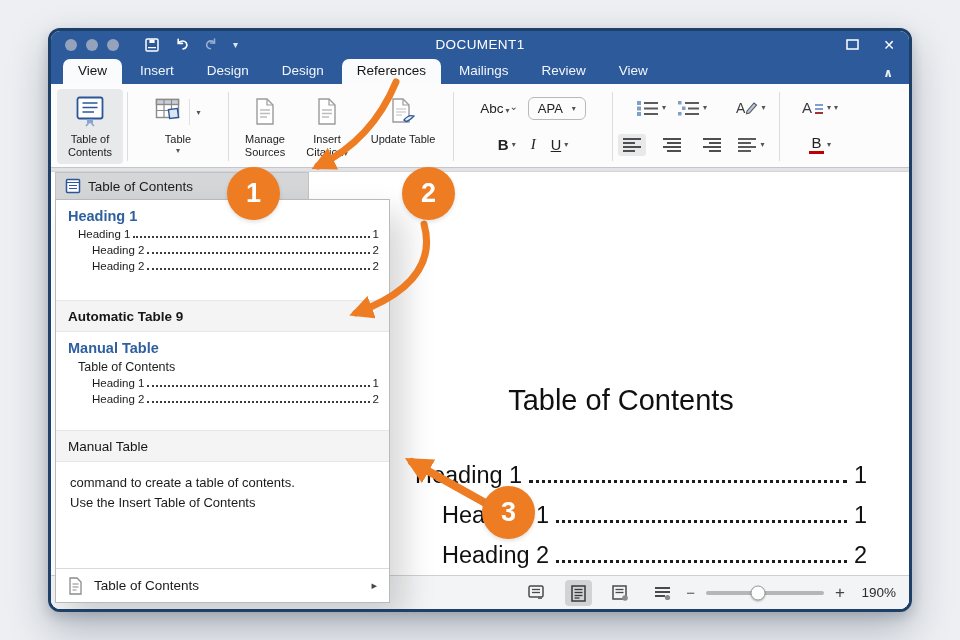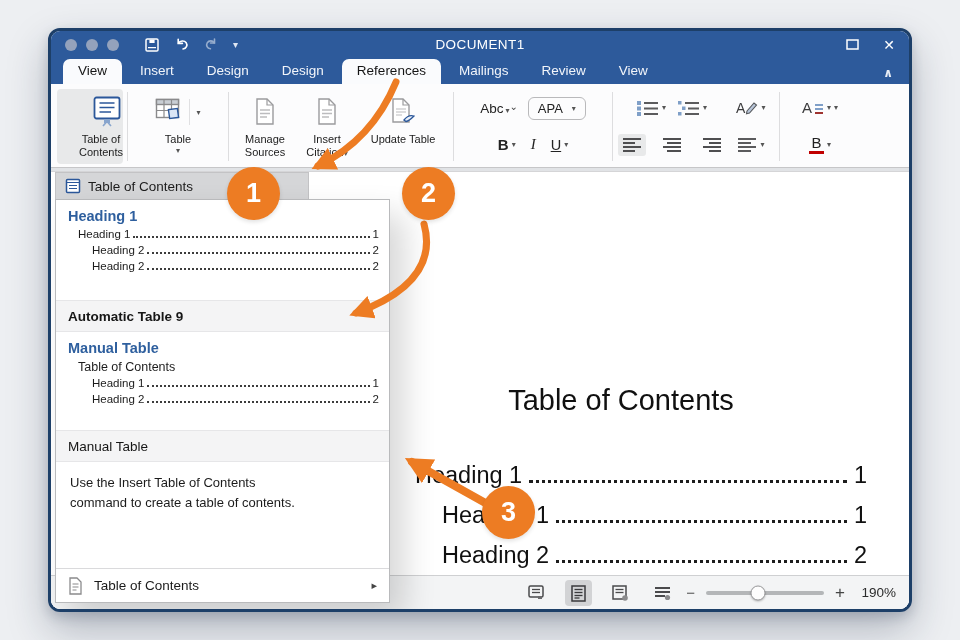--- a/index.html
+++ b/index.html
@@ -32,21 +32,21 @@
   
   .ribbon { position:absolute; left:0; top:53px; width:858px; height:84px; background:#fcfcfd;
             border-bottom:1px solid #c6c6c8; display:flex; align-items:stretch; padding:5px 4px 3px 6px; }
   .strip { position:absolute; left:0; top:137px; width:858px; height:4px; background:#e1e3e6; border-bottom:1px solid #d5d5d7; }
   .rsep { width:1px; background:#dddddf; margin:3px 4px; }
   .rlabel { font-size:11px; color:#1c1c1c; line-height:1.18; text-align:center; }
   .bigbtn { display:flex; flex-direction:column; align-items:center; justify-content:flex-start; padding-top:2px; }
   .bigbtn .ic { height:42px; display:flex; align-items:center; }
   .sel { background:#e8e9ea; border-radius:4px; }
   .caret { font-size:8px; color:#555; }
-  .g-toc { width:66px;align-items:flex-end; }
+  .g-toc { width:66px; }
   .g-table { width:92px; position:relative; }
   .tbl-top { display:flex; align-items:center; gap:6px; height:42px; justify-content:center; }
   .tbl-vsep { width:1px; height:26px; background:#e0e0e2; }
   .g-ms { width:64px; } .g-ic { width:60px; } .g-ut { width:92px; }
   .fontgrp { display:flex; flex-direction:column; width:150px; padding:1px 2px; }
   .fg-row { display:flex; align-items:center; height:37px; gap:10px; justify-content:center; }
   .abc-stack { display:flex; flex-direction:row; align-items:center; line-height:1; }
   .abc-top { font-size:13.5px; color:#222; }
   .abc-top .caret { margin-left:2px; }
   .chev { font-size:10px; color:#444; margin-top:-2px; }
@@ -482,22 +482,22 @@
           <span>1</span>
         </div>
       <div class="pv-row lvl2">
           <span>Heading 2</span>
           <span class="pv-lead"></span>
           <span>2</span>
         </div>
     </div>
     <div class="sechead" style="font-weight:normal;">Manual Table</div>
     <div class="descr">
+      <span>command to create a table of contents.</span>
       <span>Use the Insert Table of Contents</span>
-      <span>command to create a table of contents.</span>
     </div>
     <div class="panel-footer">
       <svg width="15" height="18" viewBox="0 0 15 18">
           <path d="M2 1 H9 L13 5 V17 H2 Z" fill="#fff" stroke="#8a8a8c" stroke-width="1.3"></path>
           <line x1="4.5" y1="7" x2="10.5" y2="7" stroke="#8a8a8c" stroke-width="1.1"></line>
           <line x1="4.5" y1="10" x2="10.5" y2="10" stroke="#8a8a8c" stroke-width="1.1"></line>
           <line x1="4.5" y1="13" x2="8.5" y2="13" stroke="#8a8a8c" stroke-width="1.1"></line>
         </svg>
       <span class="lbl">Table of Contents</span>
       <span class="pf-arrow">▸</span>

